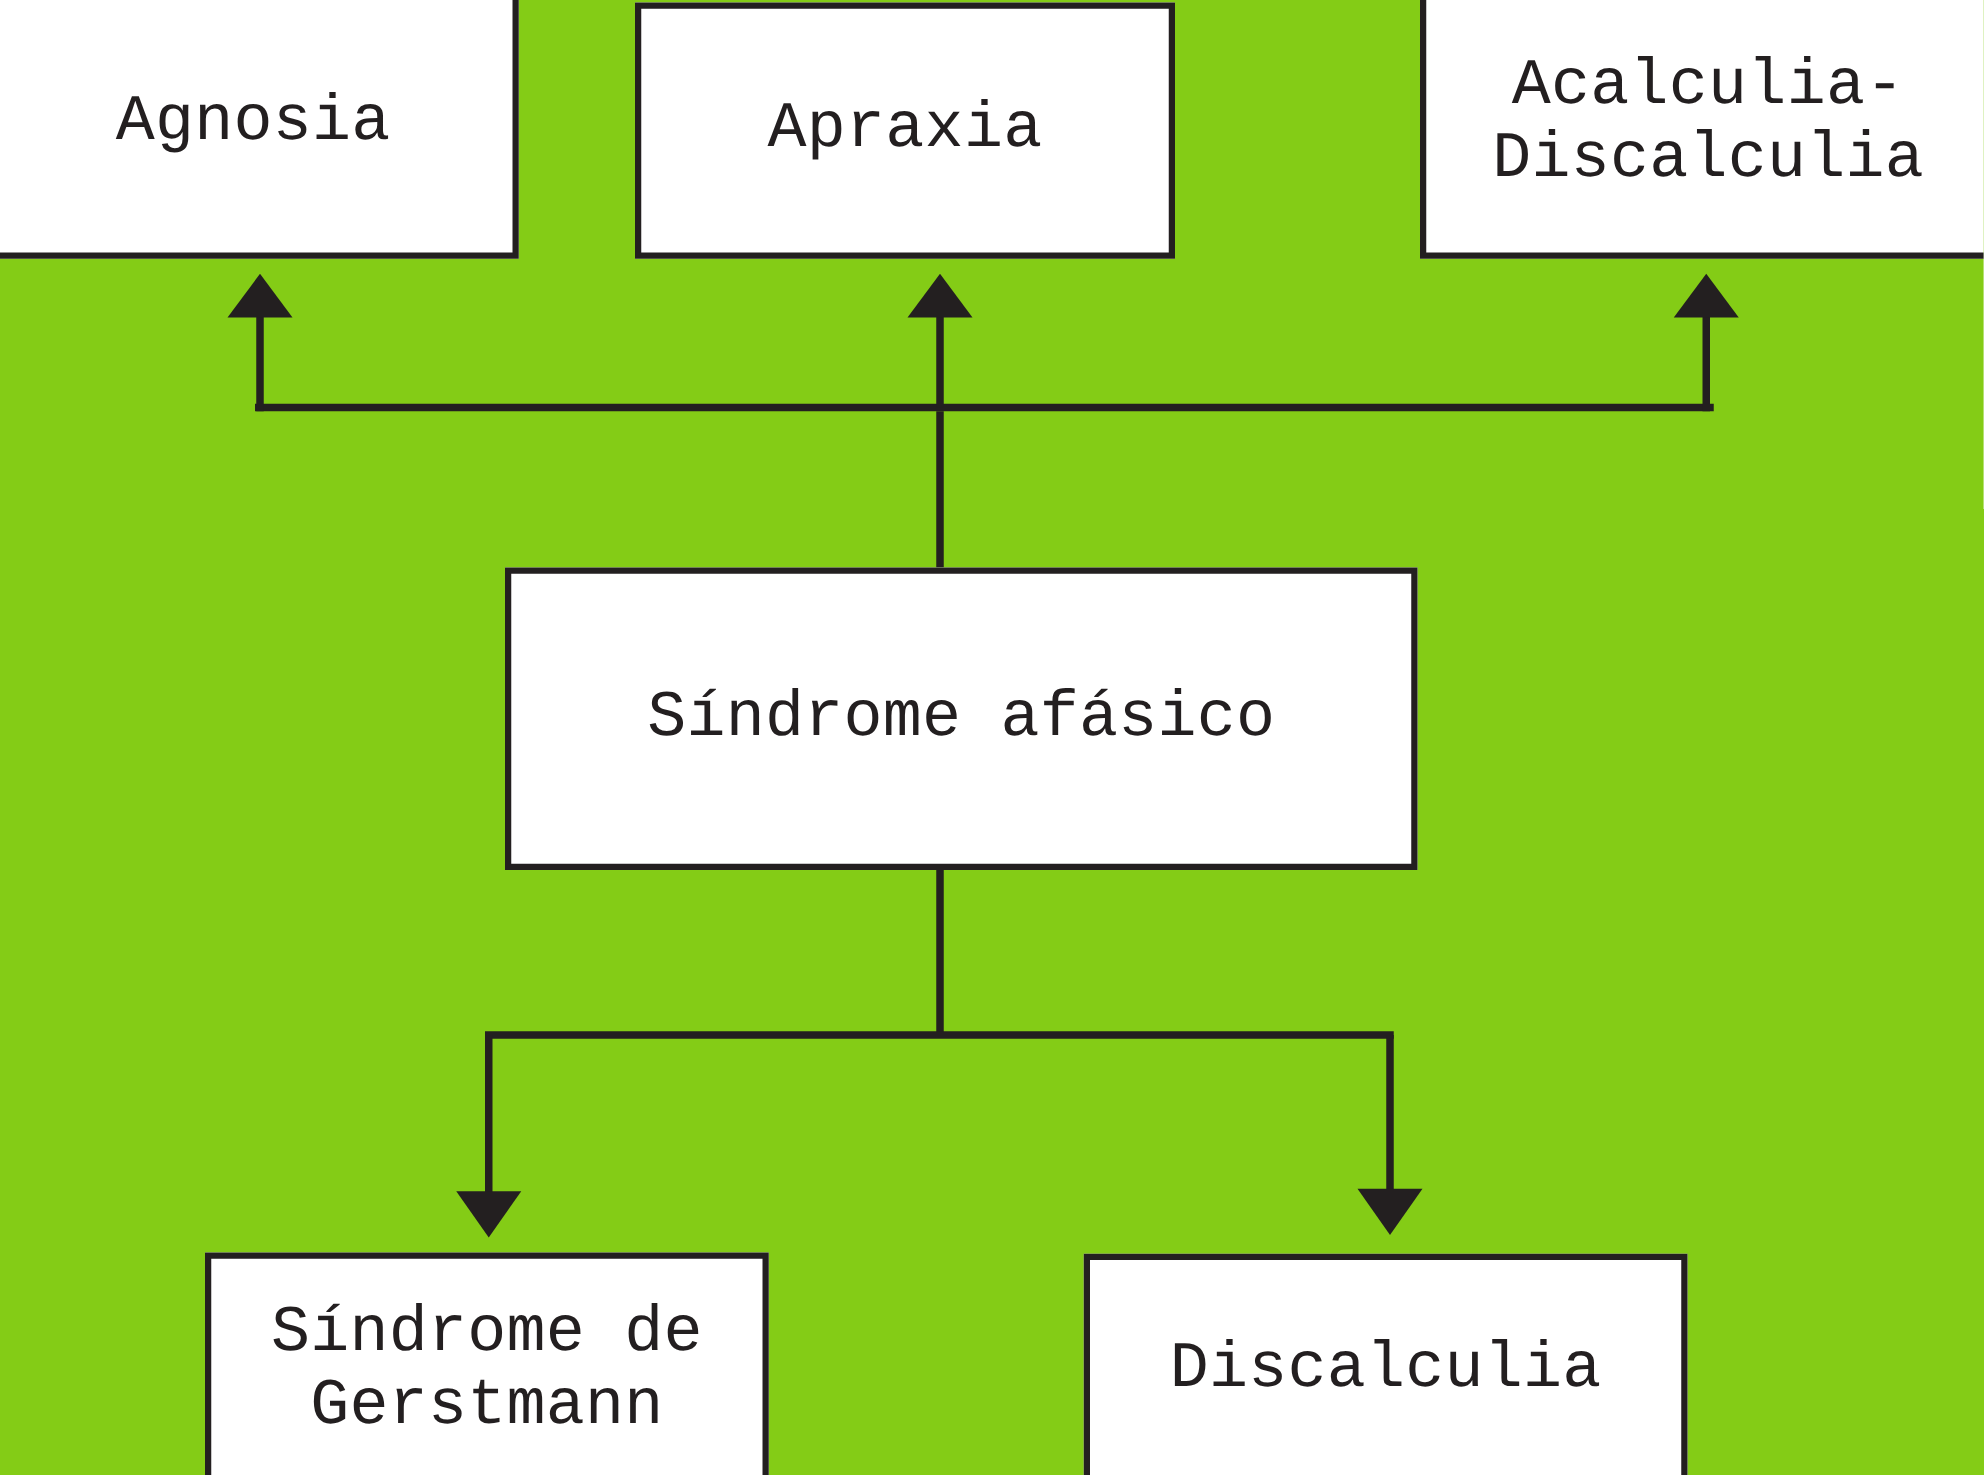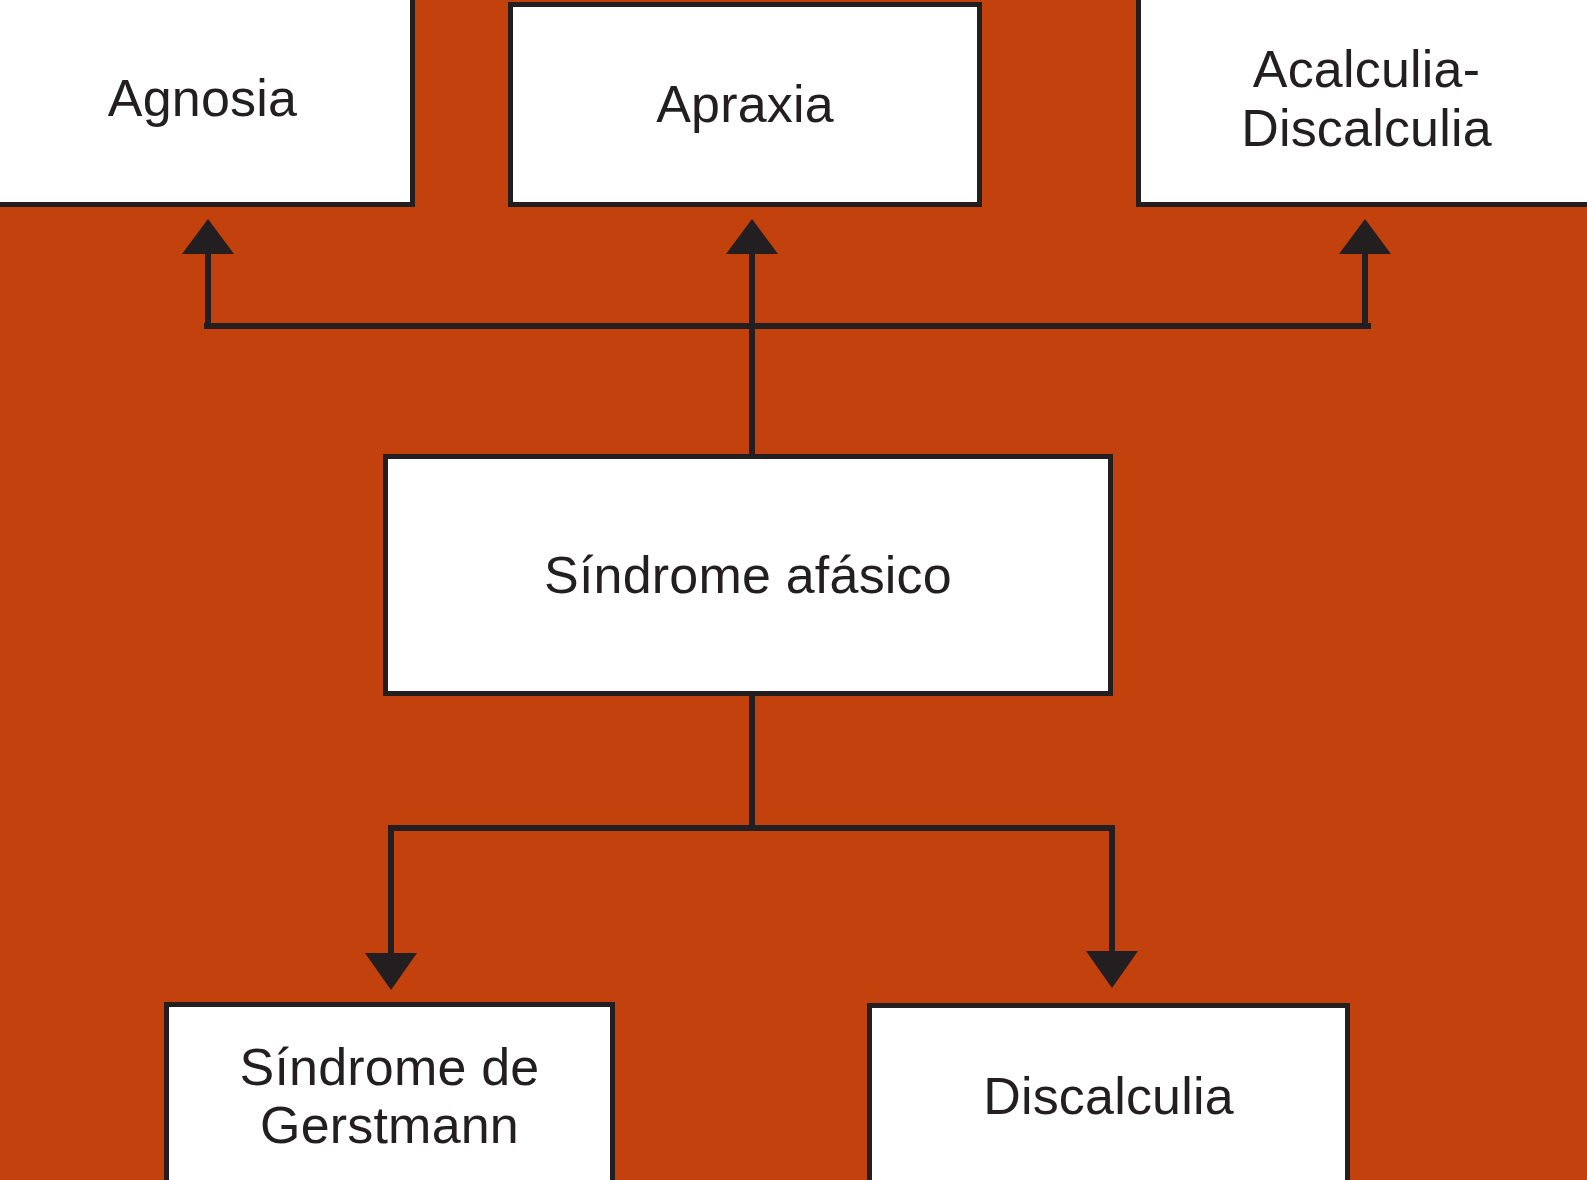--- a/index.html
+++ b/index.html
@@ -5,22 +5,22 @@
 <style>
   html, body {
     margin: 0;
     padding: 0;
     background: #ffffff;
   }
   #canvas {
     position: relative;
     width: 1587px;
     height: 1180px;
-    background: #c2410c;
-    font-family: Liberation Sans, sans-serif;
+    background: #84cc16;
+    font-family: Liberation Mono, monospace;
     overflow: hidden;
   }
   .node {
     position: absolute;
     box-sizing: border-box;
     border: 5px solid #231f20;
     background: #ffffff;
     display: flex;
     align-items: center;
     justify-content: center;
@@ -39,32 +39,32 @@
   
   #node-agnosia {
     left: -10px;
     top: -10px;
     width: 425px;
     height: 217px;
   }
   #node-apraxia {
     left: 508px;
     top: 2px;
-    width: 474px;
+    width: 432px;
     height: 205px;
     text-align: center;
   }
   #node-acalculia {
     left: 1136px;
     top: -10px;
     width: 461px;
     height: 217px;
   }
   #node-sindrome-afasico {
-    left: 383px;
+    left: 404px;
     top: 454px;
     width: 730px;
     height: 242px;
   }
   #node-gerstmann {
     left: 164px;
     top: 1002px;
     width: 451px;
     height: 188px;
   }

